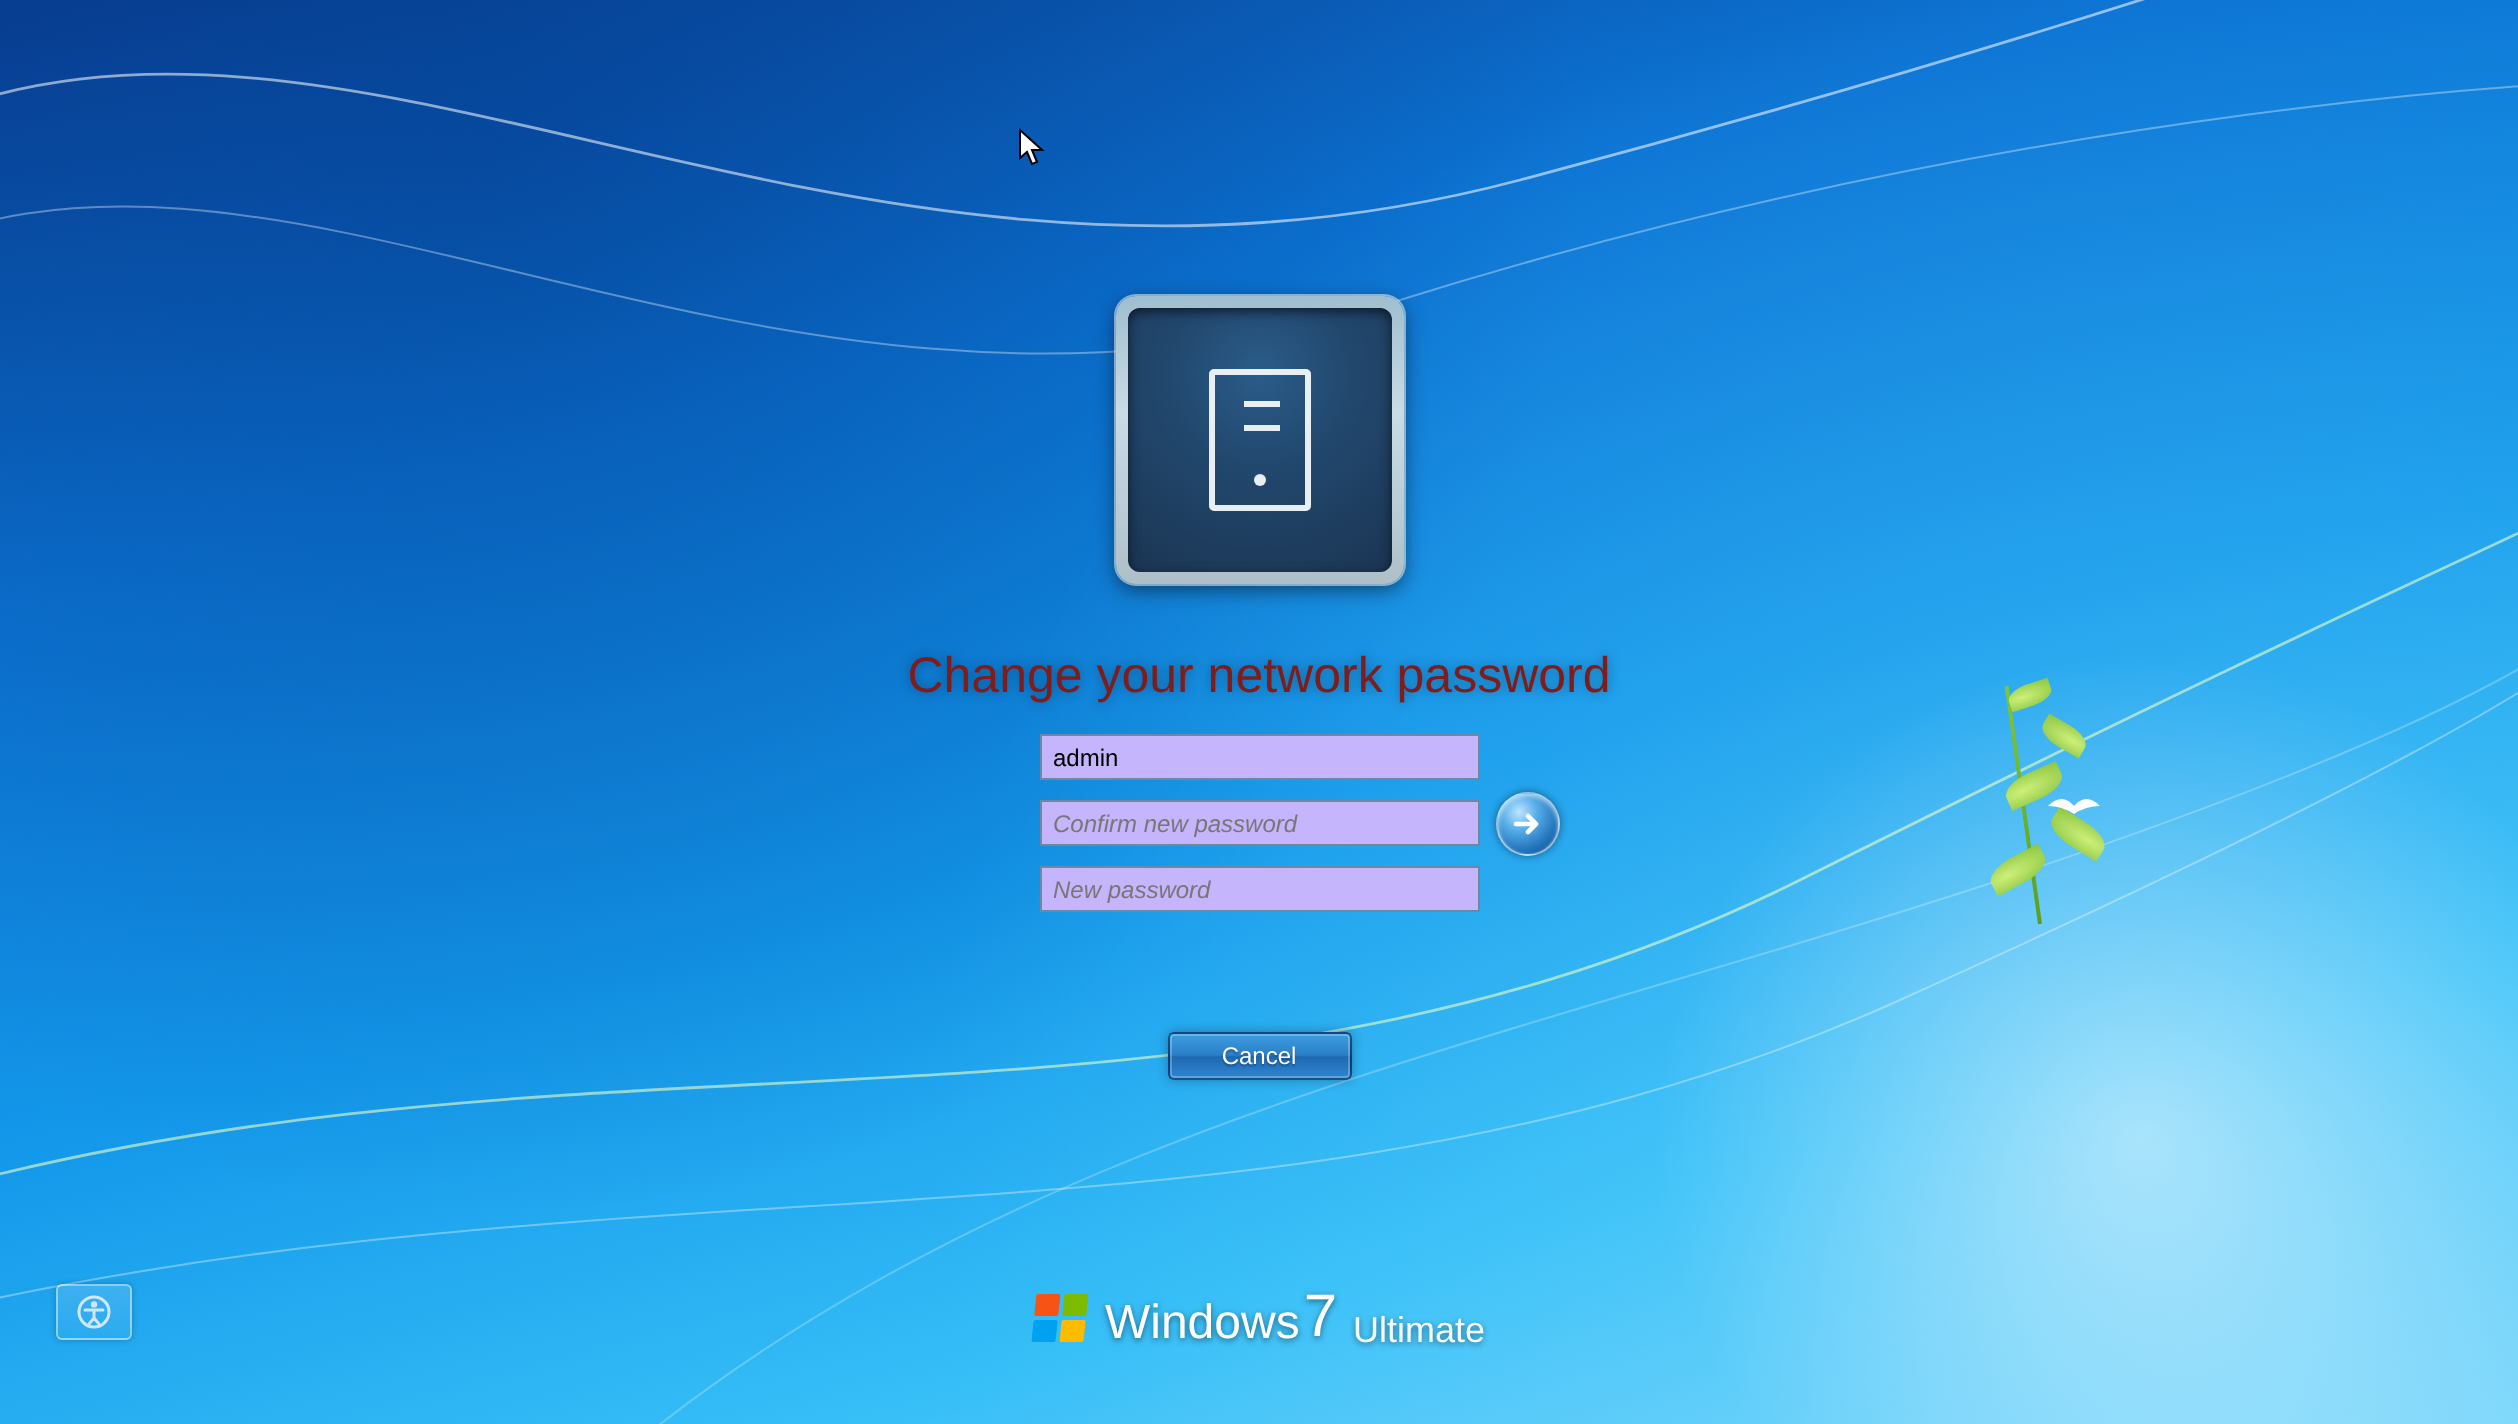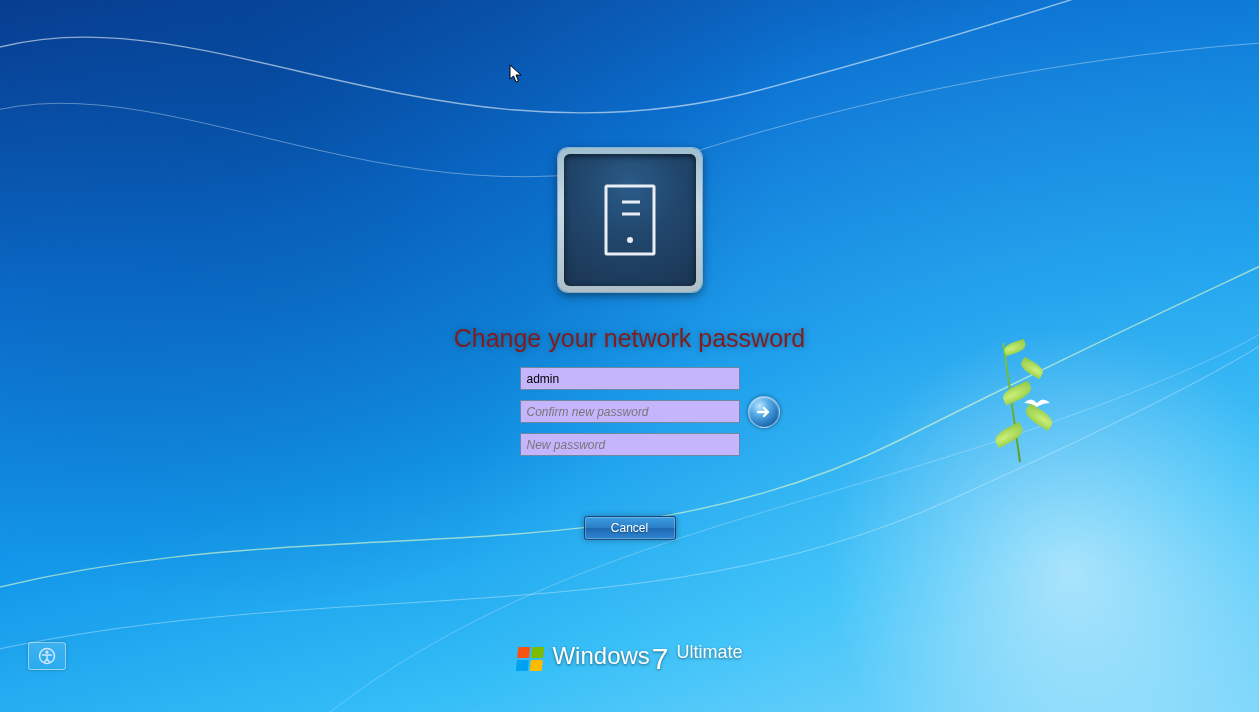--- a/index.html
+++ b/index.html
@@ -92,21 +92,21 @@
       position:absolute;
       bottom:36px; left:50%; transform:translateX(-50%);
       display:flex; align-items:center; gap:10px;
       color:#fff;
       text-shadow:0 1px 3px rgba(0,0,0,0.5);
       white-space:nowrap;
     }
     .win-flag { width:26px; height:24px; display:grid; grid-template-columns:1fr 1fr; grid-template-rows:1fr 1fr; gap:2px; transform:skewX(-6deg); }
     .win-flag div { border-radius:1px; }
     .fq1{background:#f65314;} .fq2{background:#7cbb00;} .fq3{background:#00a1f1;} .fq4{background:#ffbb00;}
-    .brand-text { font-size:24px; font-weight:400; display:flex; align-items:flex-start; gap:4px; }
+    .brand-text { font-size:24px; font-weight:400; display:flex; align-items:flex-end; gap:4px; }
     .brand-text .thin { font-weight:300; }
     .brand-text .seven { font-weight:300; font-size:30px; margin-left:-2px; }
     .brand-text .edition { font-size:18px; font-weight:400; margin-left:4px; opacity:0.95; }
     
     .ease-btn {
       position:absolute; left:28px; bottom:42px;
       width:38px; height:28px;
       border:1px solid rgba(255,255,255,0.45);
       border-radius:3px;
       background: linear-gradient(rgba(255,255,255,0.14), rgba(255,255,255,0.04));

